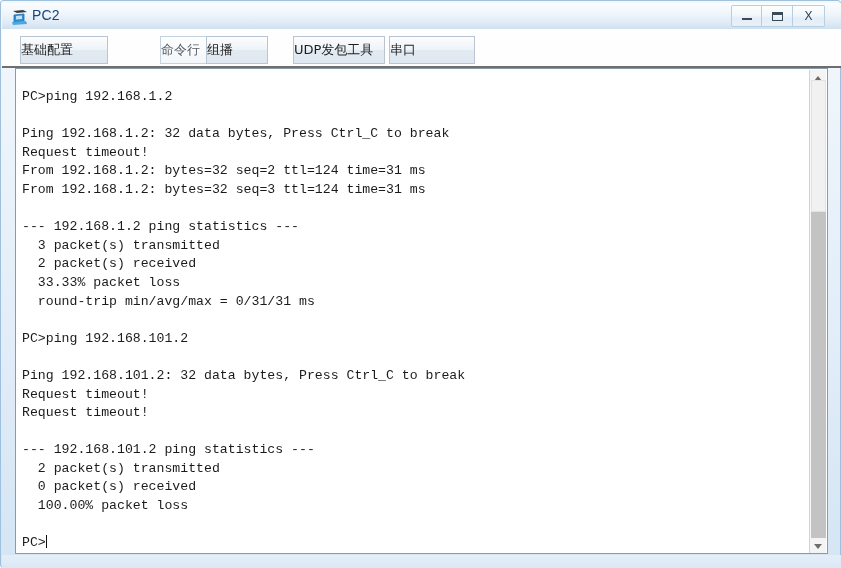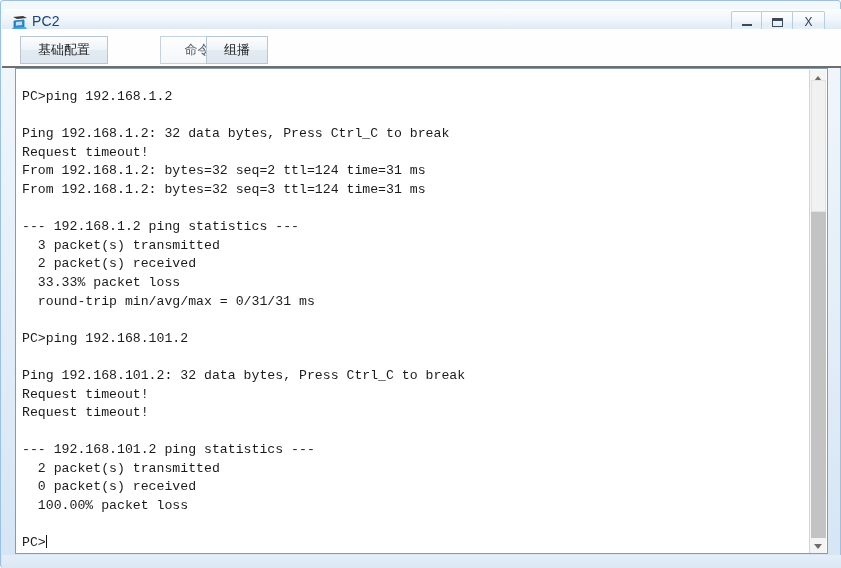--- a/index.html
+++ b/index.html
@@ -22,21 +22,21 @@
     height: 568px;
     box-sizing: border-box;
     background: linear-gradient(to bottom, #f3f8fc 0%, #e3eef8 55%, #d5e5f4 100%);
     border: 1px solid #9fc0dd;
     border-radius: 3px;
   }
 
   
   #titlebar {
     position: absolute;
-    left: 1px; top: 8px;
+    left: 1px; top: 2px;
     width: 839px;
     height: 27px;
     background: linear-gradient(to bottom, #fbfdfe 0%, #f0f6fb 38%, #dfeaf5 78%, #cfe0ef 100%);
     border-bottom: 1px solid #a8c4dd;
     box-sizing: border-box;
   }
   #title-icon {
     position: absolute;
     left: 8px; top: 4px;
     width: 20px; height: 20px;
@@ -105,21 +105,21 @@
   }
   .tab {
     position: absolute;
     top: 7px;
     height: 28px;
     box-sizing: border-box;
     border: 1px solid #b9c6d2;
     background: linear-gradient(to bottom, #fcfdfe 0%, #eef3f8 50%, #e2eaf2 51%, #dfe8f1 100%);
     display: flex;
     align-items: center;
-    justify-content: center;
+    justify-content: flex-start;
     font-size: 13px;
     color: #1d1d1d;
     font-family: "DejaVu Sans", sans-serif;
     cursor: default;
     white-space: nowrap;
   }
   .tab.selected {
     background: linear-gradient(to bottom, #fdfefe 0%, #f8fafc 55%, #f3f7fa 100%);
     color: #555e66;
     border-color: #c6d2dd;
@@ -255,20 +255,26 @@
   <div id="tabstrip">
       <div class="tab" style="left: 18px; width: 88px;">
         <span>基础配置</span>
       </div>
       <div class="tab selected" style="left: 110px; width: 88px;">
         <span>命令行</span>
       </div>
       <div class="tab" style="left: 204px; width: 62px;">
         <span>组播</span>
       </div>
+      <div class="tab" style="left: 291px; width: 92px;">
+        <span>UDP发包工具</span>
+      </div>
+      <div class="tab" style="left: 387px; width: 86px;">
+        <span>串口</span>
+      </div>
     </div>
   <div id="tabstrip-underline"></div>
 
   <div id="terminal-frame">
     <div id="terminal-text"><div>PC&gt;ping 192.168.1.2</div><div>&nbsp;</div><div>Ping 192.168.1.2: 32 data bytes, Press Ctrl_C to break</div><div>Request timeout!</div><div>From 192.168.1.2: bytes=32 seq=2 ttl=124 time=31 ms</div><div>From 192.168.1.2: bytes=32 seq=3 ttl=124 time=31 ms</div><div>&nbsp;</div><div>--- 192.168.1.2 ping statistics ---</div><div>  3 packet(s) transmitted</div><div>  2 packet(s) received</div><div>  33.33% packet loss</div><div>  round-trip min/avg/max = 0/31/31 ms</div><div>&nbsp;</div><div>PC&gt;ping 192.168.101.2</div><div>&nbsp;</div><div>Ping 192.168.101.2: 32 data bytes, Press Ctrl_C to break</div><div>Request timeout!</div><div>Request timeout!</div><div>&nbsp;</div><div>--- 192.168.101.2 ping statistics ---</div><div>  2 packet(s) transmitted</div><div>  0 packet(s) received</div><div>  100.00% packet loss</div><div>&nbsp;</div><div>PC&gt;<span id="caret"></span></div></div>
 
     <div id="scrollbar">
       <div class="sb-arrow" id="sb-up">
         <div class="sb-chev"></div>
       </div>

